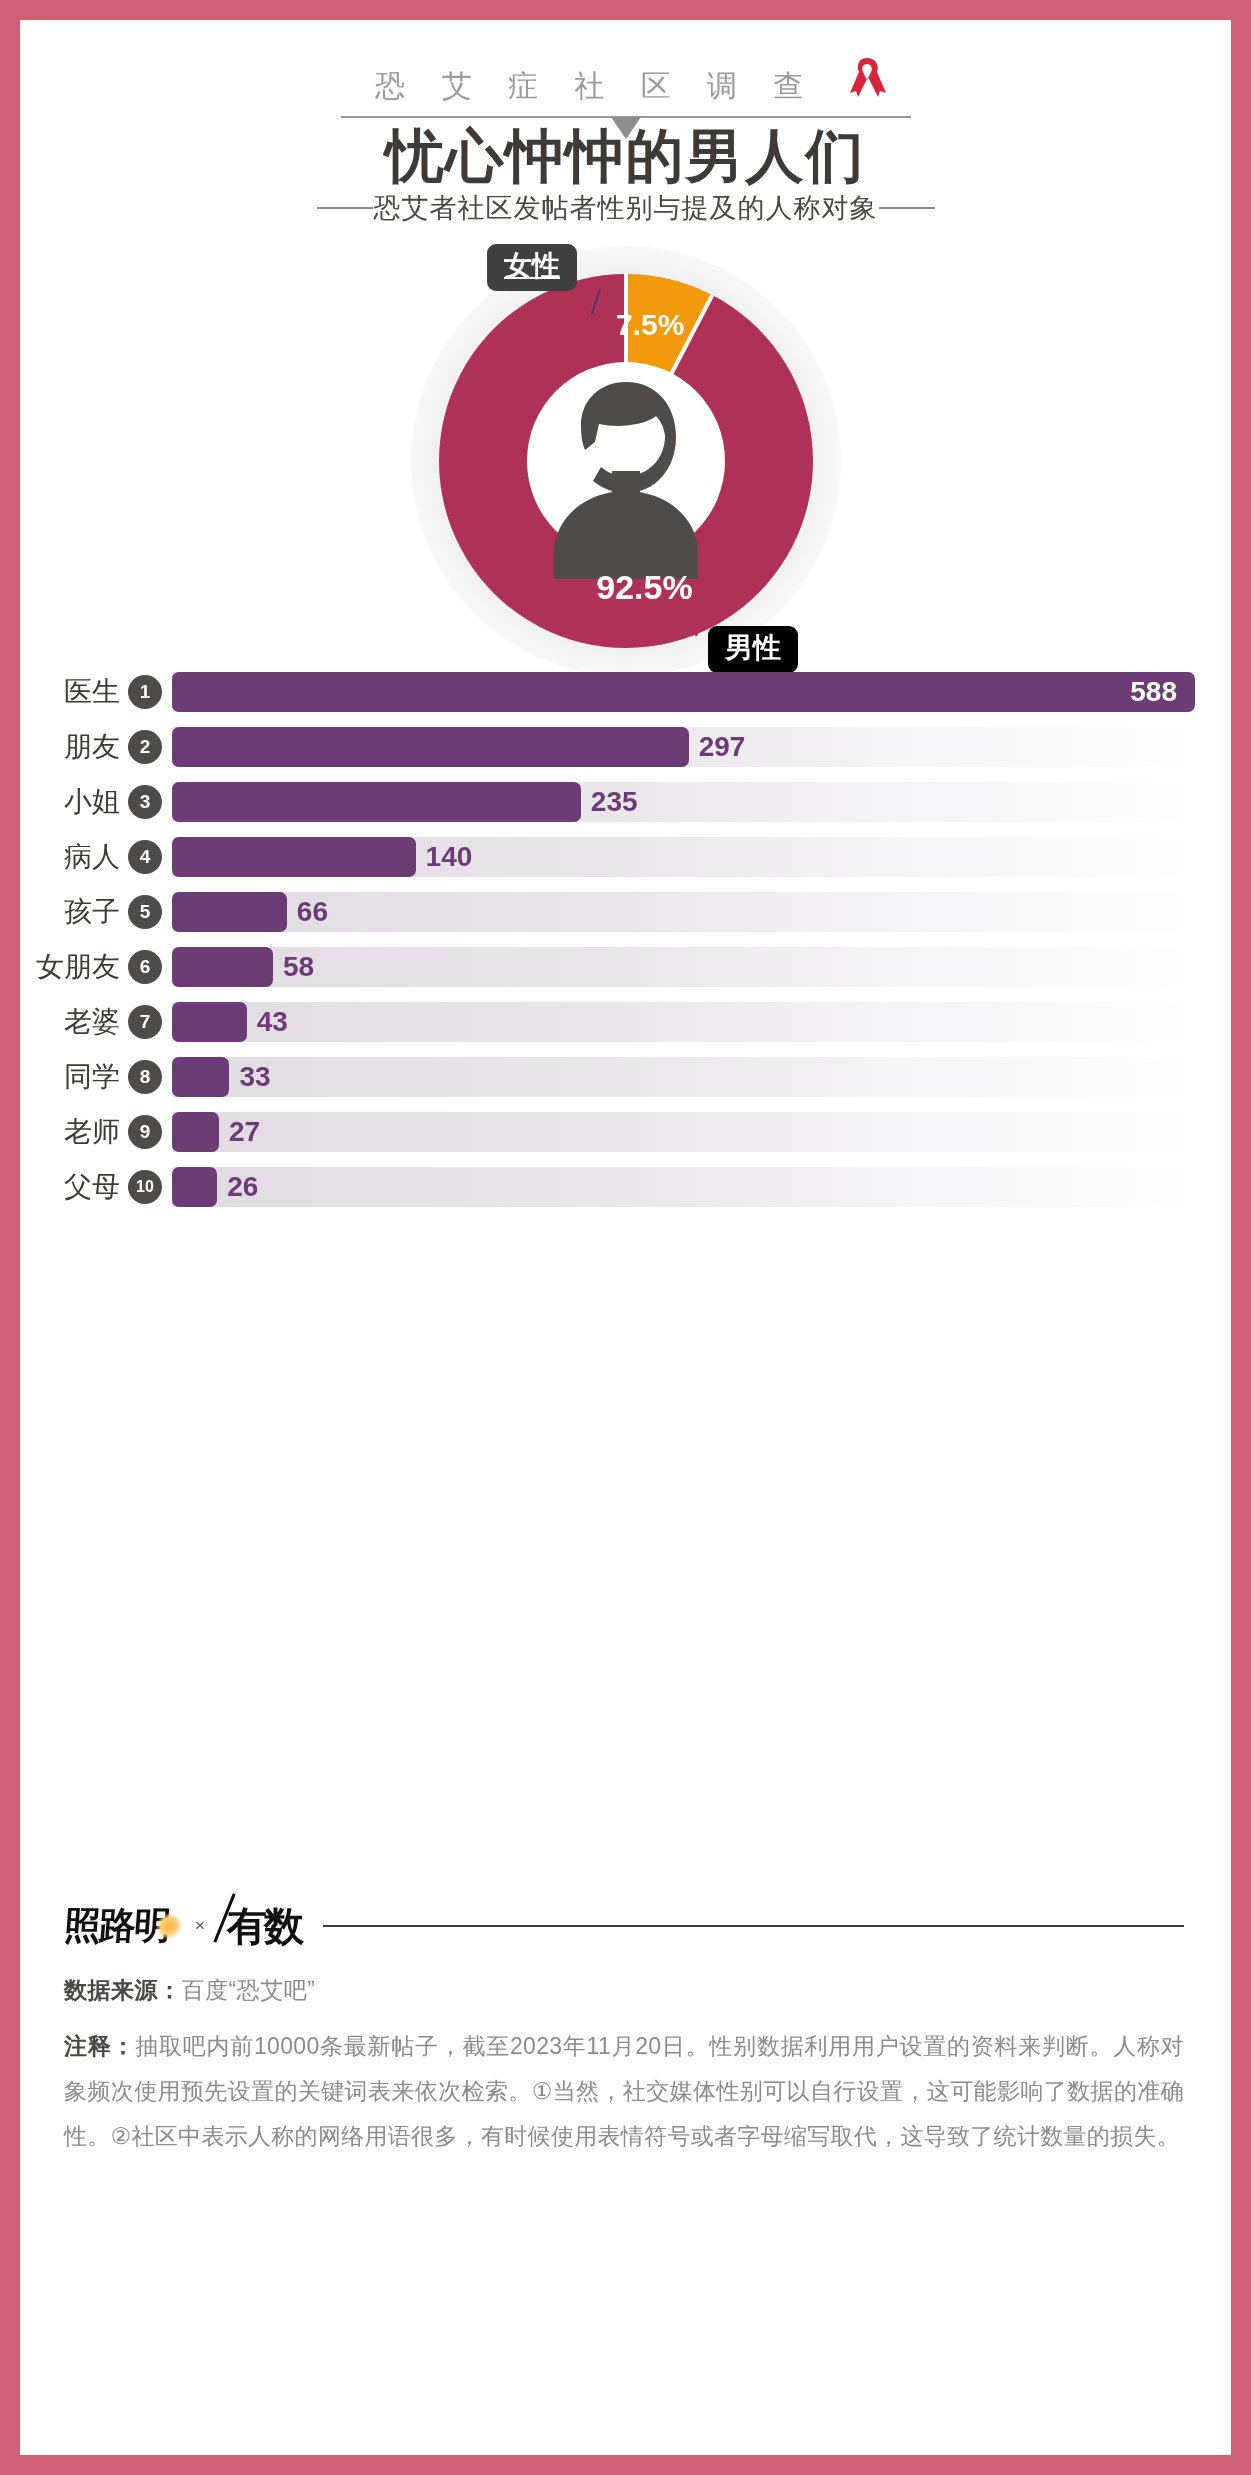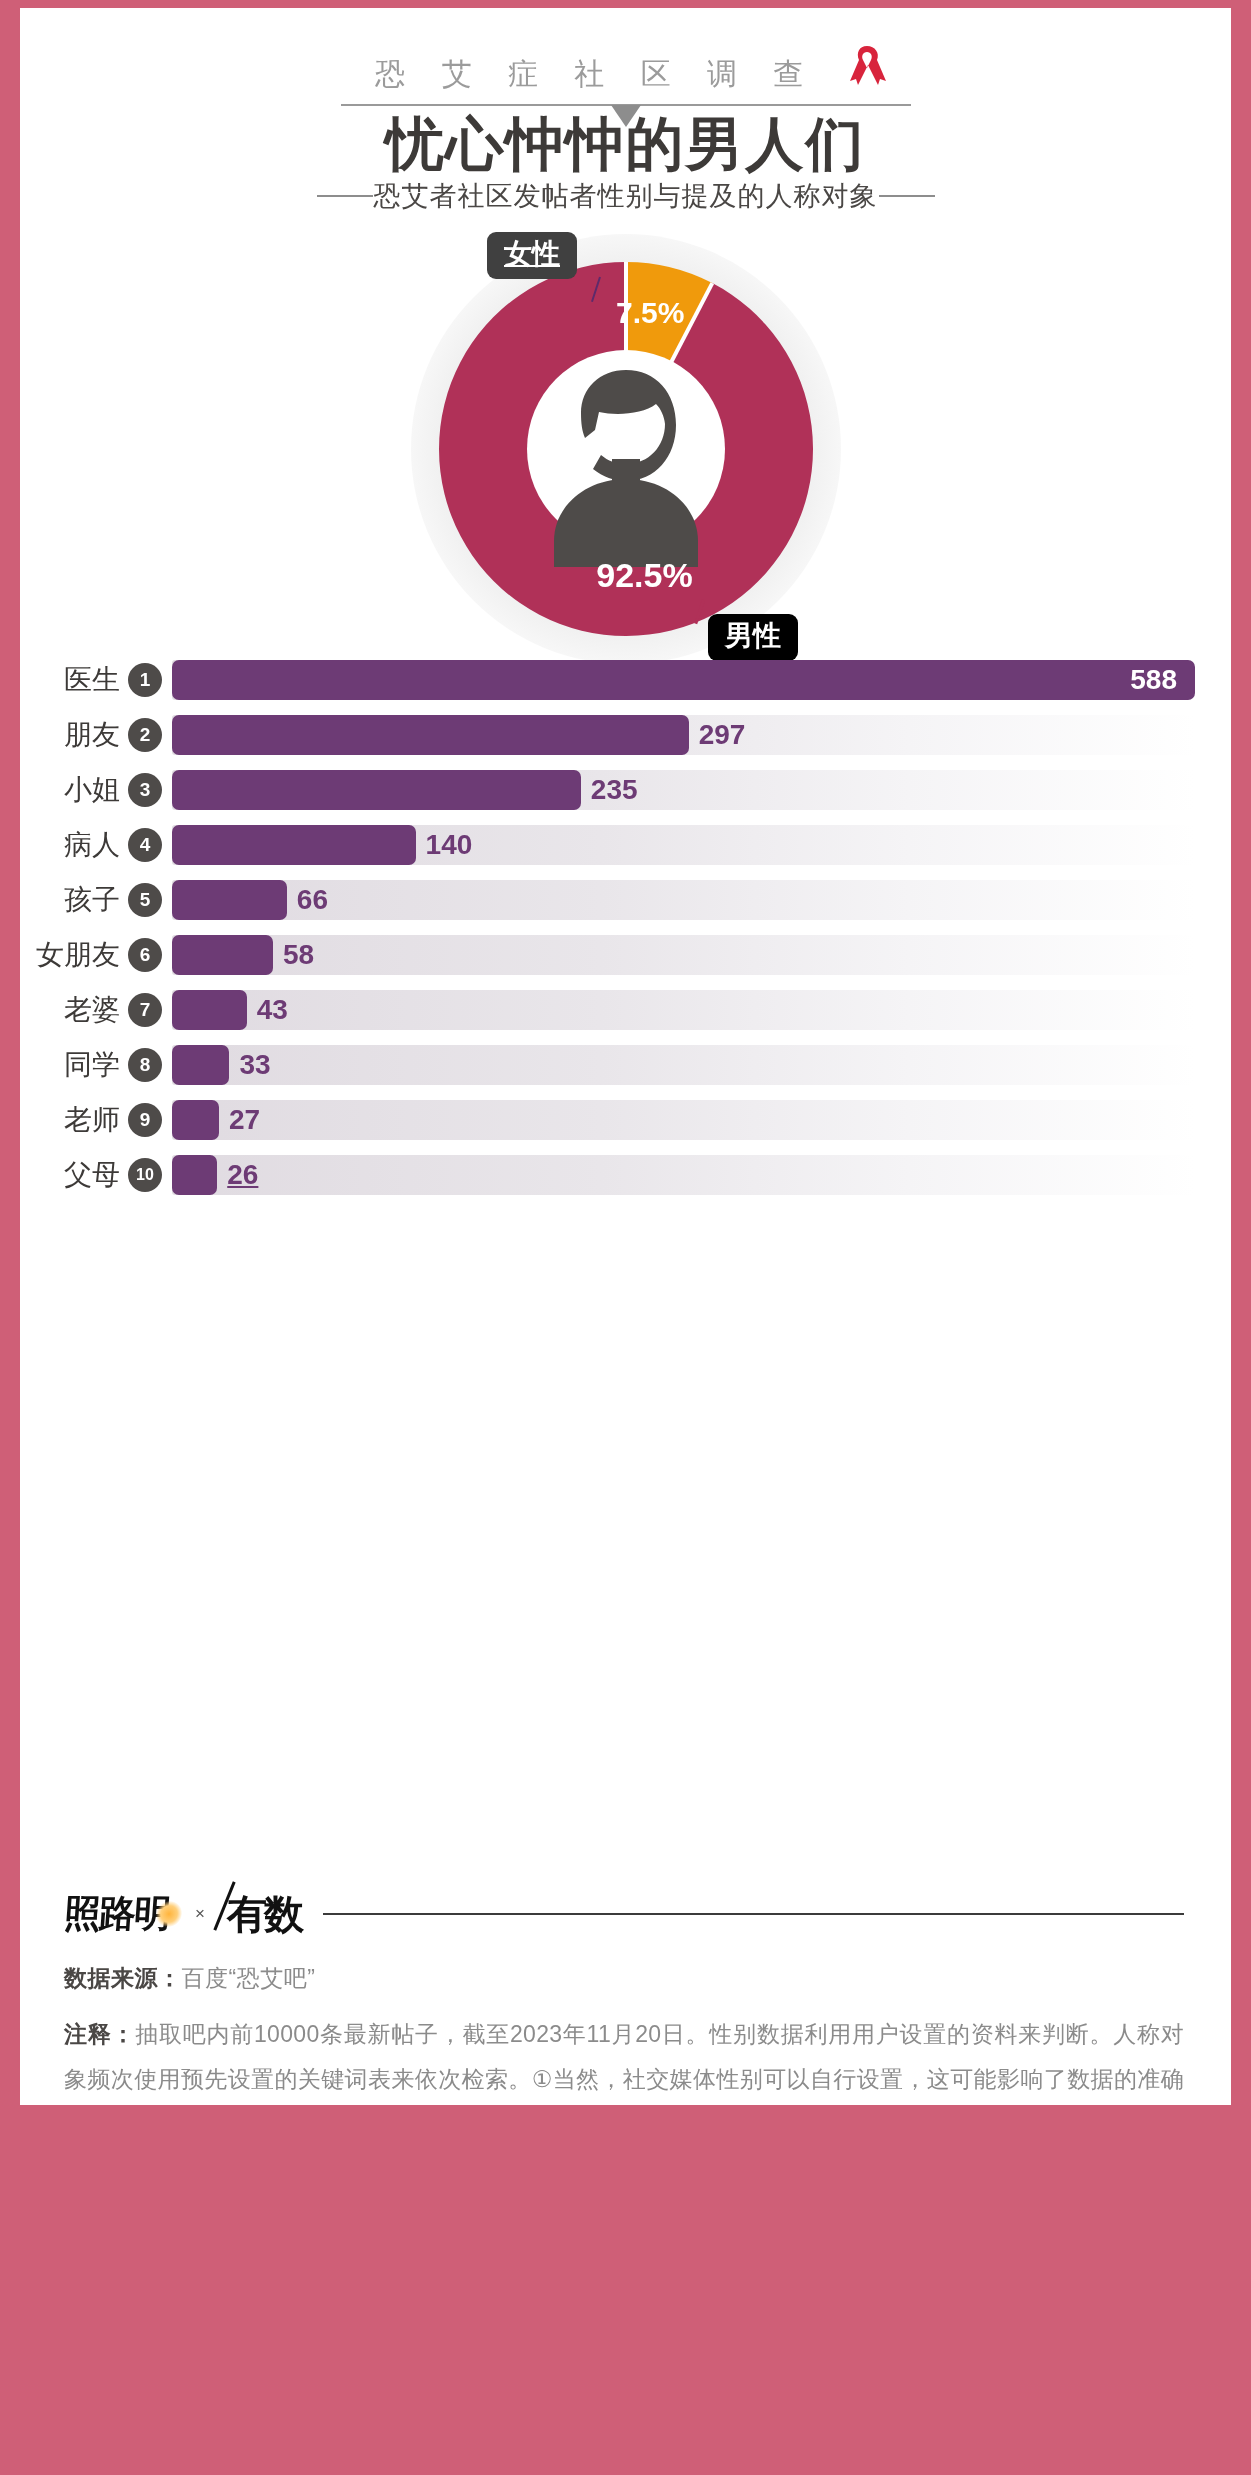--- a/index.html
+++ b/index.html
@@ -4,22 +4,22 @@
 <style>
   html,body{margin:0;padding:0;}
   body{
     width:1251px;height:2475px;
     background:#cf5f77;
     font-family:"Liberation Sans","DejaVu Sans",sans-serif;
     overflow:hidden;
   }
   .frame{
     position:absolute;
-    left:20px;top:8px;
-    width:1211px;height:2097px;
+    left:20px;top:20px;
+    width:1211px;height:2435px;
     background:#ffffff;
     overflow:hidden;
   }
 
   
   .kicker{
     position:absolute;left:0;top:32px;width:100%;
     text-align:center;
     font-size:30px;letter-spacing:14px;color:#9b9b9b;
     font-weight:400;
@@ -288,21 +288,21 @@
         <div class="track">
           <div class="fill" style="width: 4.59184%;"></div>
           <div class="val" style="left: calc(4.59184% + 10px);">27</div>
         </div>
       </div>
       <div class="bar-row">
         <div class="bar-label">父母</div>
         <div class="rank wide">10</div>
         <div class="track">
           <div class="fill" style="width: 4.42177%;"></div>
-          <div class="val" style="left: calc(4.42177% + 10px); text-decoration: underline;">26</div>
+          <div class="val" style="left: calc(4.42177% + 10px);">26</div>
         </div>
       </div>
     </div>
 
   <div class="foot">
     <div class="logo-row">
       <div class="logo-zlm">
         <span>照路明</span>
         <span class="logo-dot"></span>
       </div>

